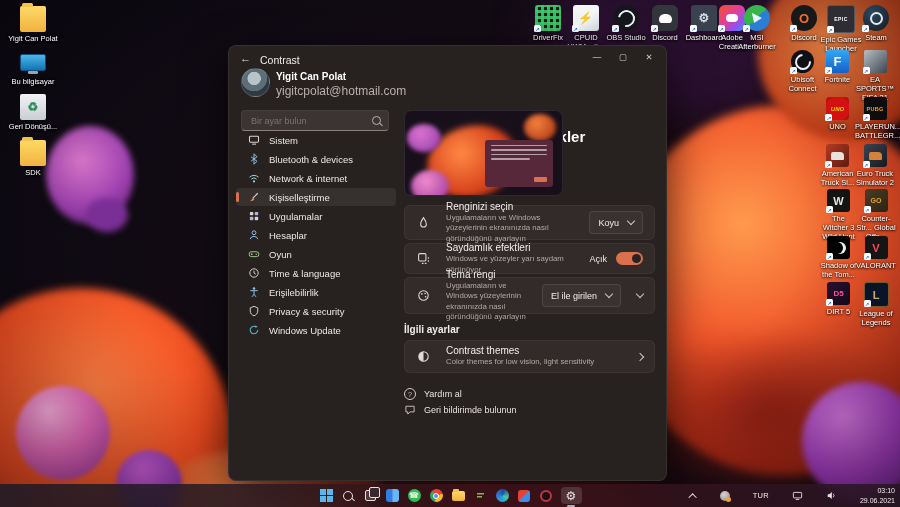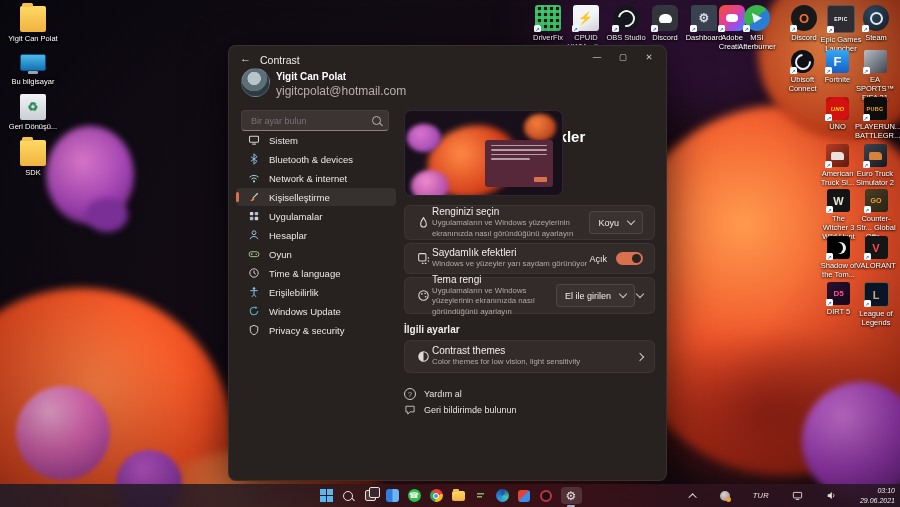--- a/index.html
+++ b/index.html
@@ -118,21 +118,21 @@
   .pv1{left:14%;top:18%;width:58%;height:85%;filter:blur(3px);transform:rotate(-14deg);
        background:radial-gradient(circle at 40% 35%,#ff8a45,#d8431c 55%,#7c1d0d);}
   .pv2{left:1%;top:15%;width:22%;height:34%;filter:blur(2px);background:radial-gradient(circle at 40% 35%,#da74cf,#8d37a5);}
   .pv3{right:4%;top:4%;width:20%;height:32%;filter:blur(2px);background:radial-gradient(circle at 40% 35%,#f5803c,#a12d12);}
   .pv4{left:4%;bottom:-8%;width:24%;height:38%;filter:blur(2px);background:radial-gradient(circle at 40% 35%,#f08ccc,#96329a);}
   .pvwin{position:absolute;right:6%;top:34%;width:43%;height:56%;background:#56283a;border-radius:3px;padding:5px 6px;box-sizing:border-box;}
   .pvline{height:1.5px;background:rgba(255,255,255,.55);margin-bottom:3px;border-radius:1px;}
   .pvline.short{width:70%;}
   .pvbtn{position:absolute;right:6px;bottom:5px;width:13px;height:5px;background:#d9704e;border-radius:1px;}
   .card{position:absolute;left:175px;width:251px;background:#322b2a;border:1px solid rgba(255,255,255,.05);
-        border-radius:6px;display:flex;align-items:center;padding:0 11px;box-sizing:border-box;gap:2px;}
+        border-radius:6px;display:flex;align-items:center;padding:0 11px;box-sizing:border-box;gap:16px;}
   .cicon{width:14px;display:flex;justify-content:center;flex:none;color:#e0dad7;}
   .ctext{flex:1;min-width:0;}
   .ctitle{font-size:10px;color:#f2edec;}
   .cdesc{font-size:7.8px;color:#b3a9a5;line-height:1.3;margin-top:1px;}
   .drop{height:21px;background:#3a3231;border:1px solid rgba(255,255,255,.10);border-radius:4px;
         display:flex;align-items:center;gap:9px;padding:0 8px;flex:none;}
   .dval{font-size:9px;color:#f0ebe9;white-space:nowrap;}
   .chev{width:5px;height:5px;border-right:1.2px solid #cfc8c6;border-bottom:1.2px solid #cfc8c6;transform:rotate(45deg);margin-top:-3px;flex:none;}
   .chev-r{width:5px;height:5px;border-right:1.2px solid #cfc8c6;border-bottom:1.2px solid #cfc8c6;transform:rotate(-45deg);flex:none;}
   .togglewrap{display:flex;align-items:center;gap:9px;flex:none;}
@@ -168,21 +168,21 @@
   .t-folder::before{content:"";position:absolute;top:-2px;left:1px;width:6px;height:3px;background:#f5c24d;border-radius:1px 1px 0 0;}
   .t-note{width:11px;height:13px;background:linear-gradient(#f4fbef,#dff0d5);border-radius:1.5px;
           background-image:linear-gradient(#7cb95a,#7cb95a),linear-gradient(#7cb95a,#7cb95a);
           background-size:7px 1.5px,5px 1.5px;background-position:2px 4px,2px 7px;background-repeat:no-repeat;}
   .t-edge{width:13px;height:13px;border-radius:50%;background:conic-gradient(from 120deg,#35c1c8,#2b7fd9 40%,#1c4f9c 70%,#45d6a0);}
   .t-util{width:12px;height:12px;border-radius:3px;background:linear-gradient(135deg,#e04438 50%,#3a8de8 50%);}
   .t-opera{width:12px;height:12px;border-radius:50%;border:2.2px solid #c43445;box-sizing:border-box;background:#1b0f14;}
   .t-pill{background:rgba(255,255,255,.14);border-radius:4px;padding:1px 3px;position:relative;}
   .t-gear{color:#e8e2e0;font-size:12px;line-height:1;}
   .t-pill::after{content:"";position:absolute;left:50%;bottom:-3px;transform:translateX(-50%);width:8px;height:2px;border-radius:1px;background:#9fb0bb;}
-  .tray{position:absolute;right:5px;top:0;bottom:0;display:flex;align-items:center;gap:23px;font-style:italic;}
+  .tray{position:absolute;right:5px;top:0;bottom:0;display:flex;align-items:center;gap:23px;}
   .chevup{width:5px;height:5px;border-left:1.2px solid #e8e2e0;border-top:1.2px solid #e8e2e0;transform:rotate(45deg) translateY(2px);}
   .trayapp{width:10px;height:10px;border-radius:50%;background:radial-gradient(circle at 40% 35%,#d8d2d0,#8d8784);position:relative;}
   .trayapp::after{content:"";position:absolute;right:-1px;bottom:-1px;width:5px;height:5px;border-radius:50%;background:#f0a330;}
   .lang{font-size:7.5px;color:#f0ebe9;letter-spacing:.3px;}
   .clock{font-size:7px;color:#f0ebe9;text-align:right;line-height:1.35;}
   .svgi{display:block;}
 </style>
 </head>
 <body>
 
@@ -441,33 +441,33 @@
             <svg class="svgi" width="12" height="12" viewBox="0 0 16 16">
               <circle cx="8" cy="3.2" r="1.7" fill="#8fc0e8"></circle>
               <path d="M3 6.2 H13 M8 6.2 V11 M8 11 L5.3 14.5 M8 11 L10.7 14.5" fill="none" stroke="#8fc0e8" stroke-width="1.3"></path>
             </svg>
           </span>
         <span class="nlabel">Erişilebilirlik</span>
       </div>
       <div class="nav-item">
         <span class="nico">
             <svg class="svgi" width="12" height="12" viewBox="0 0 16 16">
+              <path d="M8 1.8 L13 3.8 V8 C13 11.2 10.8 13.4 8 14.4 C5.2 13.4 3 11.2 3 8 V3.8 Z" fill="none" stroke="#d8d2d0" stroke-width="1.3"></path>
+            </svg>
+          </span>
+        <span class="nlabel">Privacy &amp; security</span>
+      </div>
+      <div class="nav-item">
+        <span class="nico">
+            <svg class="svgi" width="12" height="12" viewBox="0 0 16 16">
               <path d="M13 8 A5 5 0 1 1 10.5 3.7" fill="none" stroke="#53b9c9" stroke-width="1.4"></path>
               <path d="M10 1.5 L13 4 L9.5 5 Z" fill="#53b9c9"></path>
             </svg>
           </span>
         <span class="nlabel">Windows Update</span>
-      </div>
-      <div class="nav-item">
-        <span class="nico">
-            <svg class="svgi" width="12" height="12" viewBox="0 0 16 16">
-              <path d="M8 1.8 L13 3.8 V8 C13 11.2 10.8 13.4 8 14.4 C5.2 13.4 3 11.2 3 8 V3.8 Z" fill="none" stroke="#d8d2d0" stroke-width="1.3"></path>
-            </svg>
-          </span>
-        <span class="nlabel">Privacy &amp; security</span>
       </div>
     </div>
 
     <div class="crumb">
       <span class="p">Kişiselleştirme</span>
       <span class="sep">›</span>
       <span class="c">Renkler</span>
     </div>
 
     <div class="preview">

